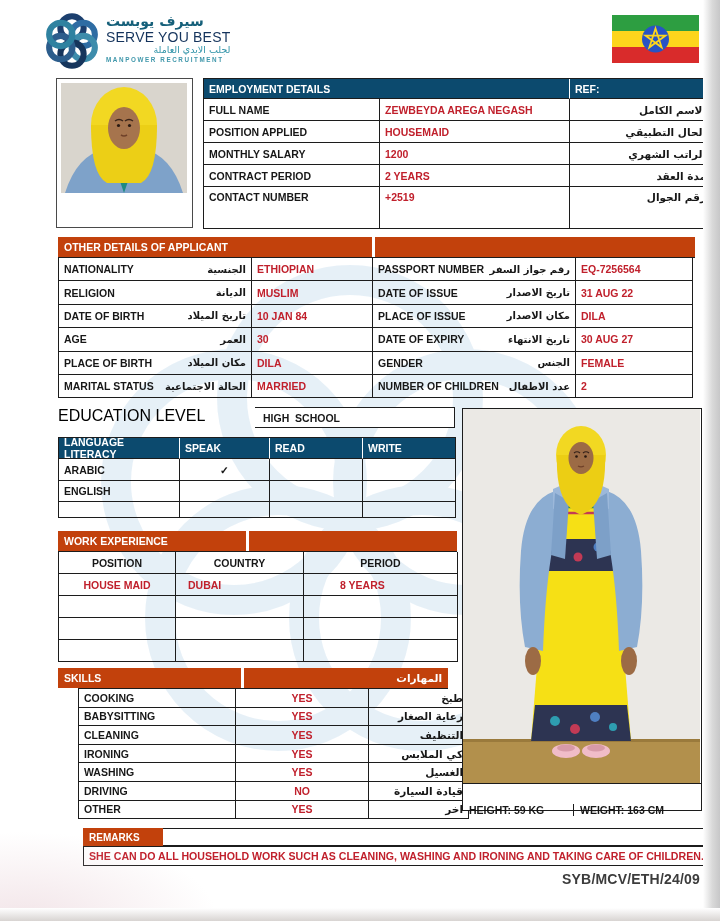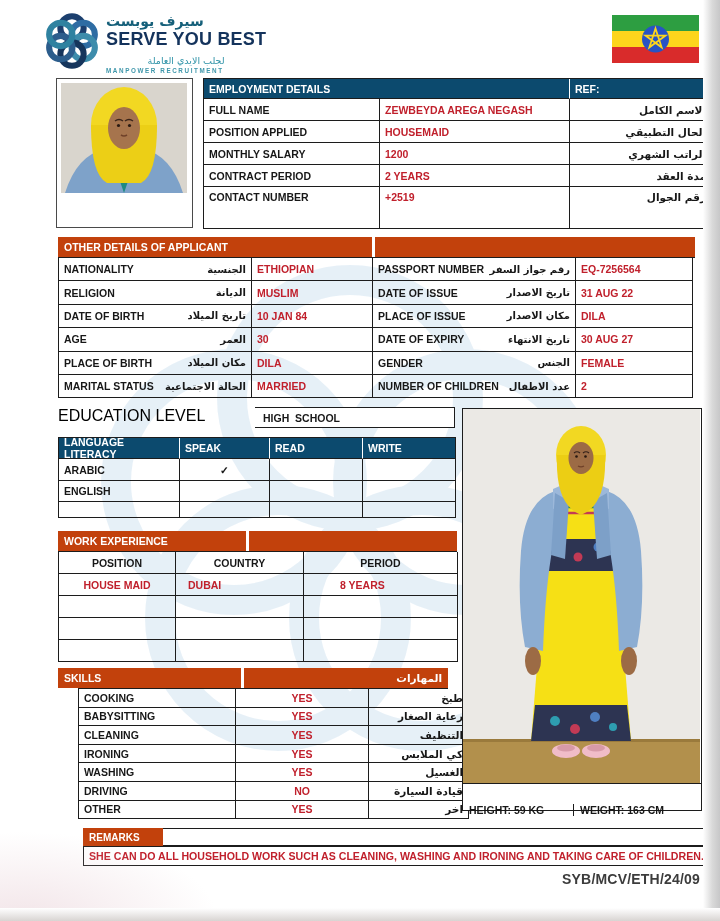--- a/index.html
+++ b/index.html
@@ -13,22 +13,22 @@
   
   .edge-right{right:0;top:0;width:17px;height:921px;background:linear-gradient(to right,#ffffff 0%,#d9d9d9 55%,#c7c7c8 100%);z-index:5;}
   .edge-bottom{left:0;bottom:0;width:720px;height:13px;background:linear-gradient(to bottom,#ffffff,#d8d4d2);z-index:5;}
   .corner-tint{left:0;bottom:0;width:220px;height:90px;background:radial-gradient(ellipse at 10% 100%,rgba(226,196,204,.45),rgba(226,196,204,0) 70%);z-index:4;}
   .watermark{z-index:0;opacity:.5;}
   .z1{z-index:1;}
   
   .brand{left:44px;top:12px;display:flex;align-items:flex-start;gap:6px;}
   .brand-text{display:flex;flex-direction:column;line-height:1.05;padding-top:2px;}
   .brand-ar{font-family:"DejaVu Sans",sans-serif;font-weight:bold;font-size:14px;color:#16607a;direction:rtl;text-align:left;}
-  .brand-en{font-weight:bold;font-size:18px;color:#14335c;letter-spacing:.2px;margin-top:1px;}
-  .brand-ar2{font-family:"DejaVu Sans",sans-serif;font-size:9.5px;color:#2f93a8;direction:rtl;text-align:center;margin-top:7px;}
+  .brand-en{font-weight:normal;font-size:14px;color:#14335c;letter-spacing:.2px;margin-top:1px;}
+  .brand-ar2{font-family:"DejaVu Sans",sans-serif;font-size:9.5px;color:#2f93a8;direction:rtl;text-align:right;margin-top:1px;}
   .brand-en2{font-size:6.3px;color:#3f97ab;letter-spacing:1.6px;margin-top:2px;font-weight:bold;}
   
   .tbl{display:grid;border-top:1.5px solid #1c1c1c;border-left:1.5px solid #1c1c1c;background:transparent;}
   .tbl>div{border-right:1.5px solid #1c1c1c;border-bottom:1.5px solid #1c1c1c;display:flex;align-items:center;
     font-size:10.5px;font-weight:bold;color:#171717;padding:0 5px;box-sizing:border-box;min-width:0;overflow:hidden;}
   .hdr{background:#0c4a6e;color:#fff !important;}
   .hdr-wgap{border-right-color:#fff !important;}
   .red{color:#c0202c !important;}
   .ctr{justify-content:center;text-align:center;}
   .ar{direction:rtl;font-family:"DejaVu Sans",sans-serif;}

